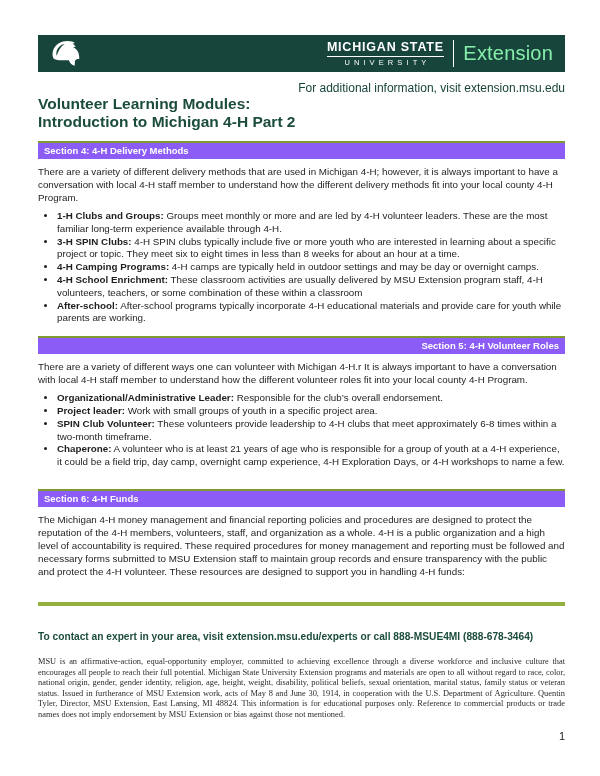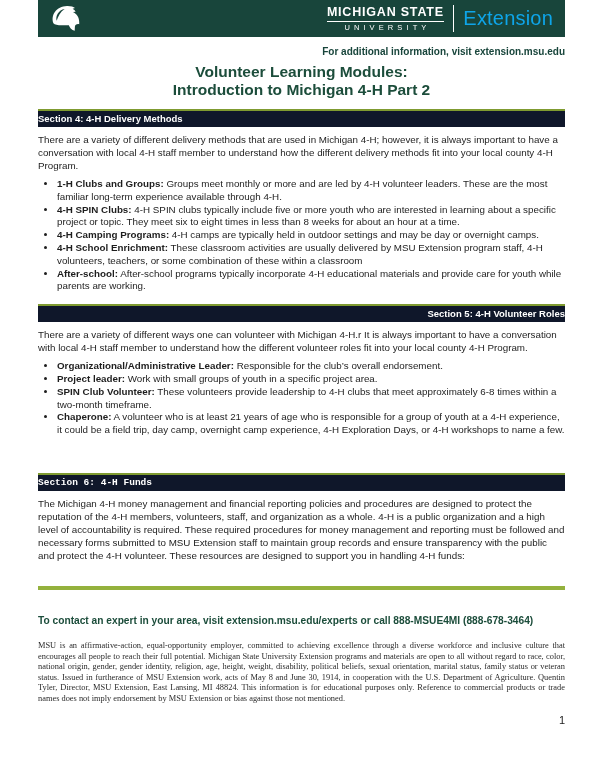--- a/index.html
+++ b/index.html
@@ -5,51 +5,51 @@
   html,body { margin:0; padding:0; background:#ffffff; }
   .page {
     width:600px; height:776px; position:relative; overflow:hidden;
     background:#ffffff; color:#1e1e1e;
     font-family:"Liberation Sans","DejaVu Sans",sans-serif;
   }
   .inner { margin:0 35px 0 38px; }
 
   
   .msu-bar {
-    height:37px; background:#18453B;
+    margin-top:35px; height:37px; background:#18453B;
     display:flex; align-items:center; justify-content:space-between;
     padding:0 12px 0 10px; box-sizing:border-box;
   }
   .helmet { display:flex; align-items:center; }
   .brandside { display:flex; align-items:center; }
   .wordmark { color:#fff; text-align:center; line-height:1; }
   .wm1 { font-weight:bold; font-size:12.5px; letter-spacing:0.8px;
          padding-bottom:2px; border-bottom:1.5px solid #fff; white-space:nowrap; }
   .wm2 { font-size:7.5px; letter-spacing:4.1px; margin-top:2px; margin-right:-4.1px; white-space:nowrap; }
   .vdivider { width:1.5px; height:27px; background:#fff; margin:0 9px; }
-  .ext-label { color:#0ea5e9; font-size:20px; letter-spacing:0.2px; }
+  .ext-label { color:#86efac; font-size:20px; letter-spacing:0.2px; }
 
   .info-line {
-    text-align:right; font-weight:bold; font-size:10px;
+    text-align:right; font-weight:normal; font-size:12px;
     color:#18453B; margin-top:9px;
   }
   .doc-title {
-    text-align:center; font-weight:bold; font-size:15.5px; line-height:18px;
-    color:#1C4D3B; margin-top:6px;
+    text-align:left; font-weight:bold; font-size:15.5px; line-height:18px;
+    color:#1C4D3B; margin-top:0;
   }
 
   
   .section-bar {
-    background:#0f172a; border-top:2px solid #7f9b30;
+    background:#8b5cf6; border-top:2px solid #7f9b30;
     color:#ffffff; font-weight:bold; font-size:9.5px;
-    padding:2px 0 3px; box-sizing:border-box;
+    padding:2px 6px 3px; box-sizing:border-box;
   }
   .bar-s4 { margin-top:10px; }
   .bar-s5 { margin-top:11px;text-align:right; }
-  .bar-s6 { margin-top:36px;font-family:Liberation Mono, monospace; }
+  .bar-s6 { margin-top:20px; }
 
   .body-par { font-size:9.8px; line-height:13px; margin:6px 0 0; }
   ul.bullets { margin:6px 0 0; padding-left:19px; list-style:disc; }
   ul.bullets li { font-size:9.8px; line-height:12.8px; margin:0; }
 
   
   .rule { height:4px; background:#94B13D; margin-top:24px; }
   .contact-line { color:#1C4D3B; font-weight:bold; font-size:10.2px; margin-top:25px; }
   .fine-print {
     font-family:"Liberation Serif","DejaVu Serif",serif;
@@ -90,21 +90,21 @@
 
     <div class="doc-title">
       <div>Volunteer Learning Modules:</div>
       <div>Introduction to Michigan 4-H Part 2</div>
     </div>
 
     <div class="section-bar bar-s4">Section 4: 4-H Delivery Methods</div>
     <p class="body-par">There are a variety of different delivery methods that are used in Michigan 4-H; however, it is always important to have a conversation with local 4-H staff member to understand how the different delivery methods fit into your local county 4-H Program.</p>
     <ul class="bullets">
       <li><b>1-H Clubs and Groups:</b><span> Groups meet monthly or more and are led by 4-H volunteer leaders.  These are the most familiar long-term experience available through 4-H.</span></li>
-      <li><b>4-H SPIN Clubs:</b><span> 4-H SPIN clubs typically include five or more youth who are interested in learning about a specific project or topic.  They meet six to eight times in less than 8 weeks for about an hour at a time.</span></li>
+      <li><b>3-H SPIN Clubs:</b><span> 4-H SPIN clubs typically include five or more youth who are interested in learning about a specific project or topic.  They meet six to eight times in less than 8 weeks for about an hour at a time.</span></li>
       <li><b>4-H Camping Programs:</b><span> 4-H camps are typically held in outdoor settings and may be day or overnight camps.</span></li>
       <li><b>4-H School Enrichment:</b><span> These classroom activities are usually delivered by MSU Extension program staff, 4-H volunteers, teachers, or some combination of these within a classroom</span></li>
       <li><b>After-school:</b><span> After-school programs typically incorporate 4-H educational materials and provide care for youth while parents are working.</span></li>
     </ul>
 
     <div class="section-bar bar-s5">Section 5: 4-H Volunteer Roles</div>
     <p class="body-par">There are a variety of different ways one can volunteer with Michigan 4-H.r It is always important to have a conversation with local 4-H staff member to understand how the different volunteer roles fit into your local county 4-H Program.</p>
     <ul class="bullets">
       <li><b>Organizational/Administrative Leader:</b><span> Responsible for the club’s overall endorsement.</span></li>
       <li><b>Project leader:</b><span> Work with small groups of youth in a specific project area.</span></li>

